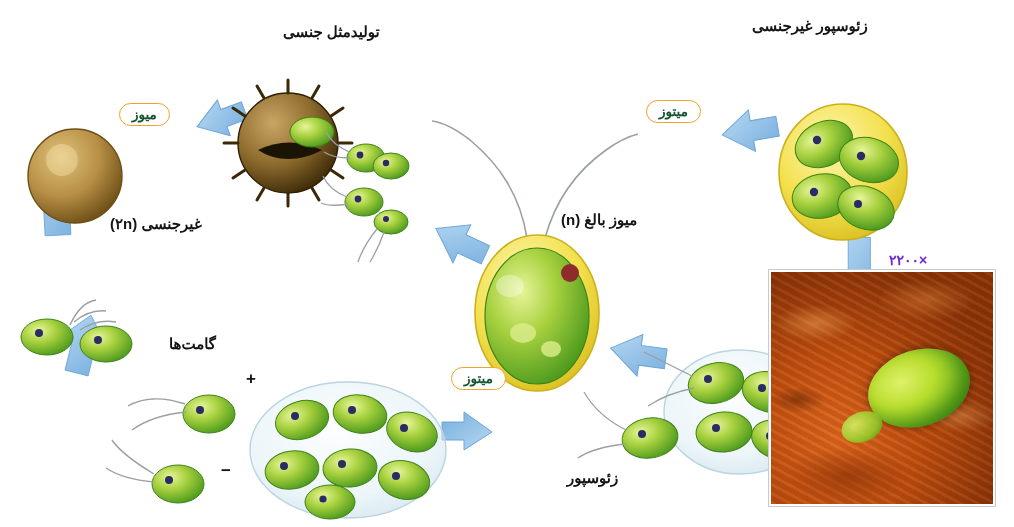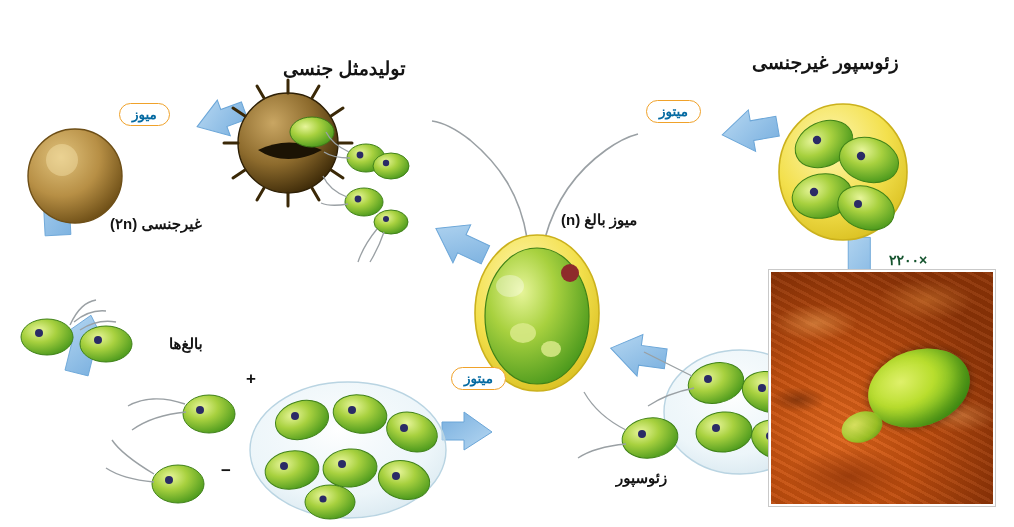--- a/index.html
+++ b/index.html
@@ -13,30 +13,30 @@
   #stage{position:absolute;inset:0;}
 
   .lbl{
     position:absolute;
     font-weight:bold;
     color:#141414;
     white-space:nowrap;
     direction:rtl;
     line-height:1.1;
   }
-  .lbl-head{font-size:19px;margin-top:35px;}
+  .lbl-head{font-size:15px;}
   .lbl-mid{font-size:15px;}
   .lbl-small{font-size:14px;}
 
   .pill{
     position:absolute;
     border:1.6px solid #f0a22a;
     border-radius:14px;
     background:#ffffff;
-    color:#0369a1;
+    color:#14532d;
     font-size:13.5px;
     font-weight:bold;
     padding:2px 12px 3px 12px;
     white-space:nowrap;
     direction:rtl;
     text-align:center;
   }
 
   svg.layer{position:absolute;inset:0;width:1014px;height:527px;overflow:visible;}
 
@@ -69,21 +69,21 @@
   }
   .micro .cellsmall{
     position:absolute;left:70px;top:140px;width:42px;height:30px;
     border-radius:50%;
     transform:rotate(-20deg);
     background:radial-gradient(ellipse at 35% 35%, #d8ee66 0%, #93c926 60%, #3f8d16 100%);
     opacity:.9;
   }
 
   
-  .mag{position:absolute;left:889px;top:252px;font-size:14px;font-weight:bold;color:#14532d;}
+  .mag{position:absolute;left:889px;top:252px;font-size:14px;font-weight:bold;color:#6d28d9;}
 </style>
 </head>
 <body>
 
 <div id="stage">
 
   <svg class="layer">
     <defs>
       <linearGradient id="blueGrad" x1="0" y1="0" x2="1" y2="1">
         <stop offset="0%" stop-color="#b7d8f2"></stop>
@@ -314,22 +314,22 @@
     <div class="tex"></div>
     <div class="cellbig"></div>
     <div class="cellsmall"></div>
   </div>
 
   <div class="lbl lbl-head" style="left:283px;top:24px;">تولیدمثل جنسی</div>
   <div class="lbl lbl-head" style="left:752px;top:18px;">زئوسپور غیرجنسی</div>
 
   <div class="lbl lbl-mid" style="left:110px;top:216px;">غیرجنسی (۲n)</div>
   <div class="lbl lbl-mid" style="left:561px;top:212px;">میوز بالغ (n)</div>
-  <div class="lbl lbl-mid" style="left:169px;top:336px;">بالغ‌ها</div>
-  <div class="lbl lbl-mid" style="left:616px;top:470px;font-family:Liberation Serif, serif;">زئوسپور</div>
+  <div class="lbl lbl-mid" style="left:169px;top:336px;">گامت‌ها</div>
+  <div class="lbl lbl-mid" style="left:567px;top:470px;font-family:Liberation Serif, serif;">زئوسپور</div>
 
   <div class="lbl lbl-small" style="left:246px;top:370px;font-size:17px;">+</div>
   <div class="lbl lbl-small" style="left:221px;top:462px;font-size:17px;">−</div>
 
   <div class="mag">×۲۲۰۰</div>
 
   <div class="pill" style="left:119px;top:103px;">میوز</div>
   <div class="pill" style="left:646px;top:100px;">میتوز</div>
   <div class="pill" style="left:451px;top:367px;">میتوز</div>
 

